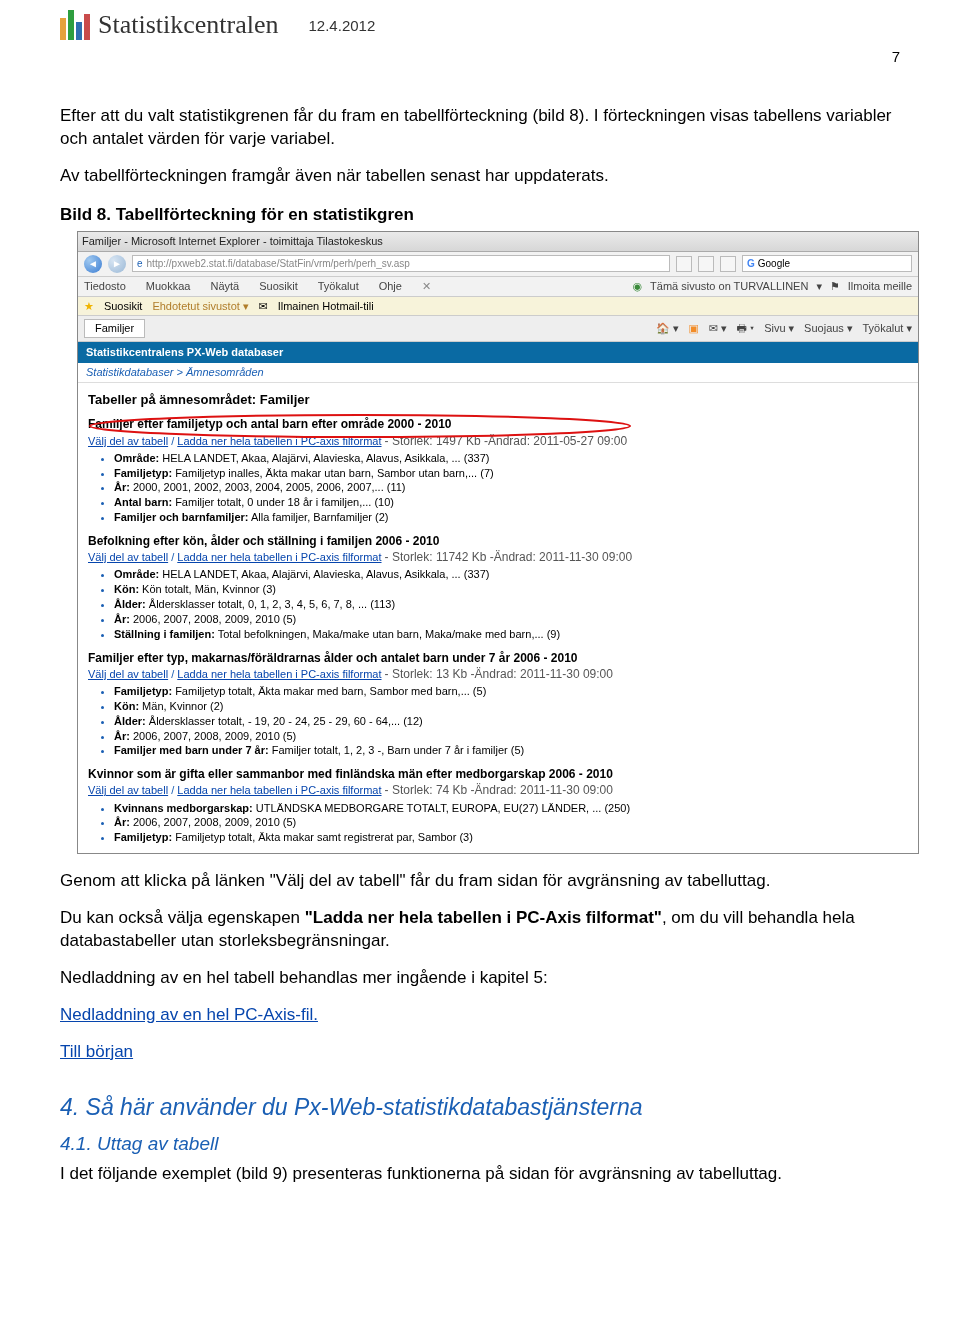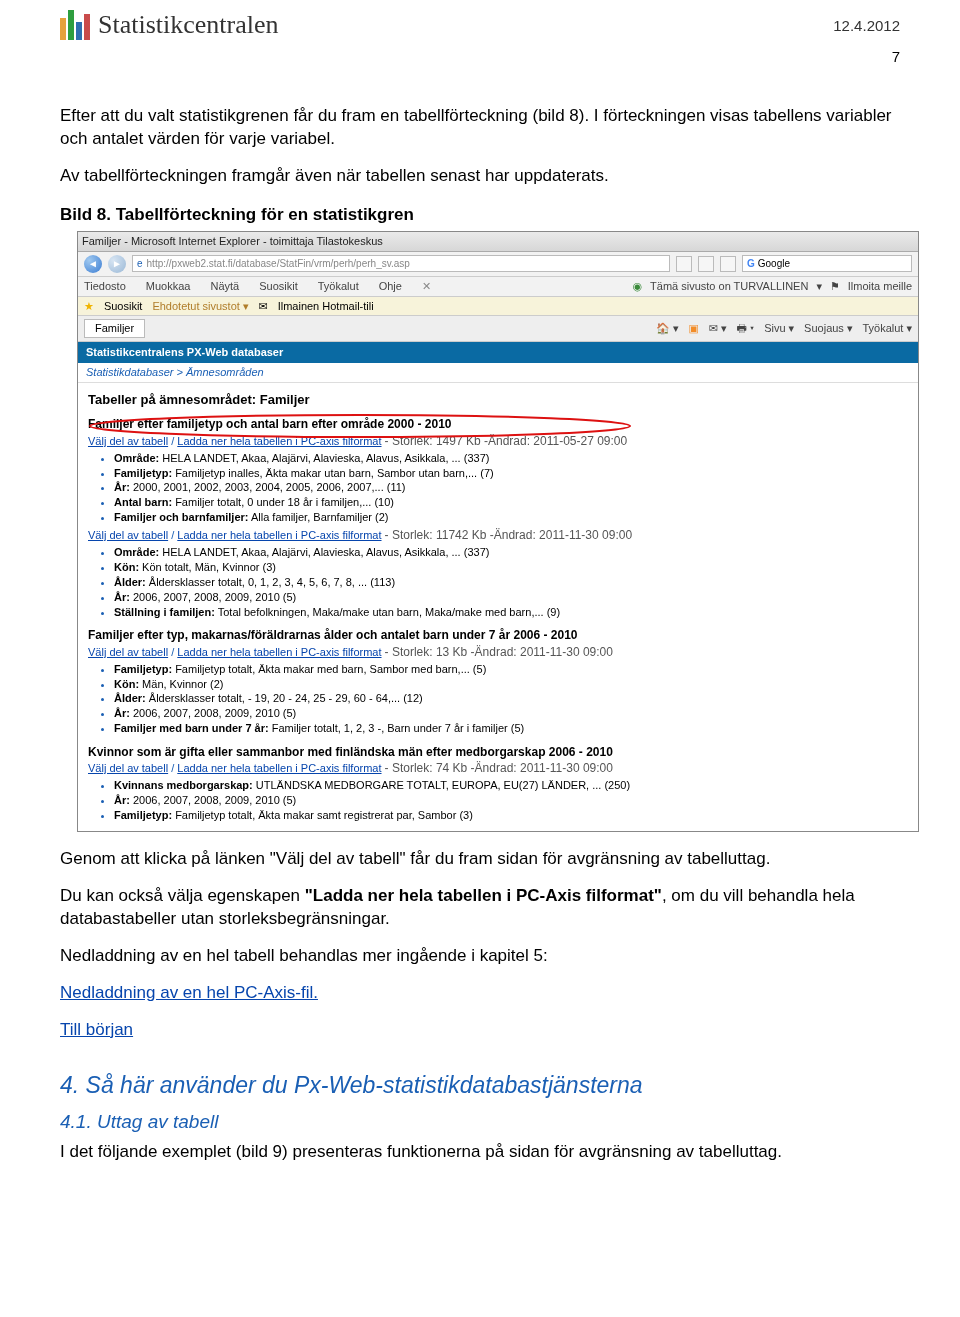--- a/index.html
+++ b/index.html
@@ -9,22 +9,22 @@
     background: #fff;
     color: #000;
     width: 960px;
   }
   .page {
     padding: 10px 60px 40px 60px;
   }
   .header-row {
     display: flex;
     align-items: center;
-    justify-content: space-between;
     margin-bottom: 8px;
+    gap: 30px;
   }
   .logo-area {
     display: flex;
     align-items: center;
     gap: 8px;
   }
   .logo-bars {
     display: flex;
     gap: 2px;
     align-items: flex-end;
@@ -270,20 +270,21 @@
         <ul class="bullets">
           <li><span class="k">Område:</span> <span>HELA LANDET, Akaa, Alajärvi, Alavieska, Alavus, Asikkala, ... (337)</span></li>
           <li><span class="k">Familjetyp:</span> <span>Familjetyp inalles, Äkta makar utan barn, Sambor utan barn,... (7)</span></li>
           <li><span class="k">År:</span> <span>2000, 2001, 2002, 2003, 2004, 2005, 2006, 2007,... (11)</span></li>
           <li><span class="k">Antal barn:</span> <span>Familjer totalt, 0 under 18 år i familjen,... (10)</span></li>
           <li><span class="k">Familjer och barnfamiljer:</span> <span>Alla familjer, Barnfamiljer (2)</span></li>
         </ul>
       </div>
 
       <div>
+        <div class="group-title">Befolkning efter kön, ålder och ställning i familjen 2006 - 2010</div>
         <div class="line-links">
           <span class="link">Välj del av tabell</span> /
           <span class="link">Ladda ner hela tabellen i PC-axis filformat</span>
           <span class="meta-grey">- Storlek: 11742 Kb -Ändrad: 2011-11-30 09:00</span>
         </div>
         <ul class="bullets">
           <li><span class="k">Område:</span> <span>HELA LANDET, Akaa, Alajärvi, Alavieska, Alavus, Asikkala, ... (337)</span></li>
           <li><span class="k">Kön:</span> <span>Kön totalt, Män, Kvinnor (3)</span></li>
           <li><span class="k">Ålder:</span> <span>Åldersklasser totalt, 0, 1, 2, 3, 4, 5, 6, 7, 8, ... (113)</span></li>
           <li><span class="k">År:</span> <span>2006, 2007, 2008, 2009, 2010 (5)</span></li>

